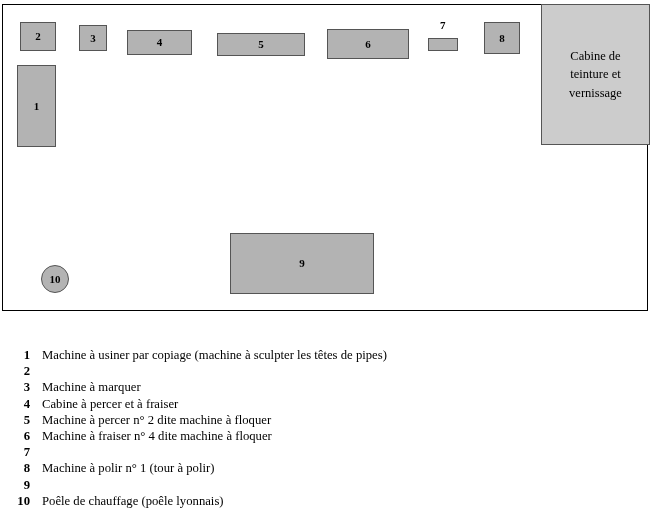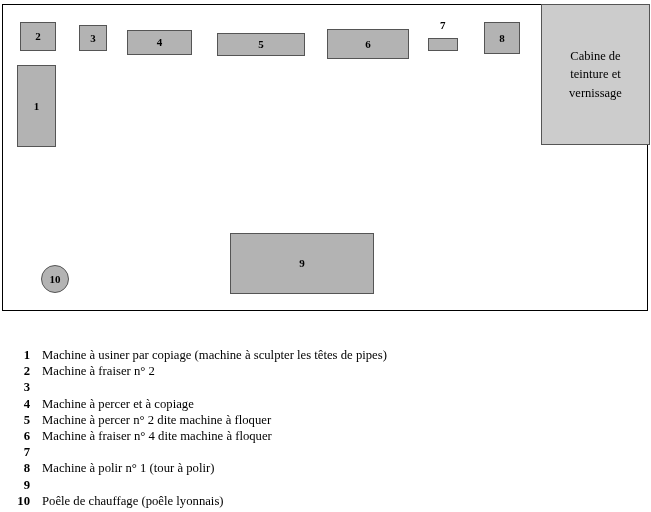--- a/index.html
+++ b/index.html
@@ -157,28 +157,28 @@
 </div>
 
 <div id="legend">
 
   <div class="legend-row">
     <span class="legend-num">1</span>
     <span class="legend-text">Machine à usiner par copiage (machine à sculpter les têtes de pipes)</span>
   </div>
   <div class="legend-row">
     <span class="legend-num">2</span>
-    <span class="legend-text">Machine à fraiser n° 2</span>
   </div>
   <div class="legend-row">
     <span class="legend-num">3</span>
+    <span class="legend-text">Machine à marquer</span>
   </div>
   <div class="legend-row">
     <span class="legend-num">4</span>
-    <span class="legend-text">Machine à percer et à copiage</span>
+    <span class="legend-text">Cabine à percer et à fraiser</span>
   </div>
   <div class="legend-row">
     <span class="legend-num">5</span>
     <span class="legend-text">Machine à percer n° 2 dite machine à floquer</span>
   </div>
   <div class="legend-row">
     <span class="legend-num">6</span>
     <span class="legend-text">Machine à fraiser n° 4 dite machine à floquer</span>
   </div>
   <div class="legend-row">

